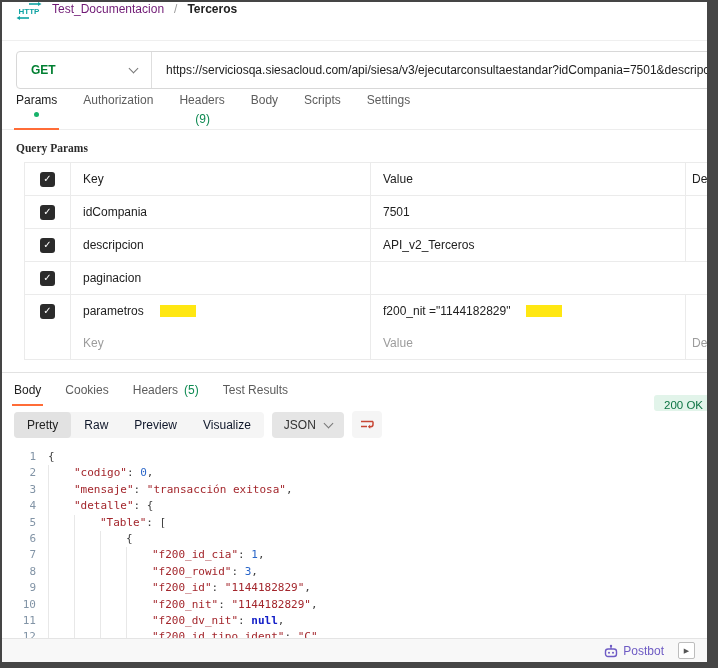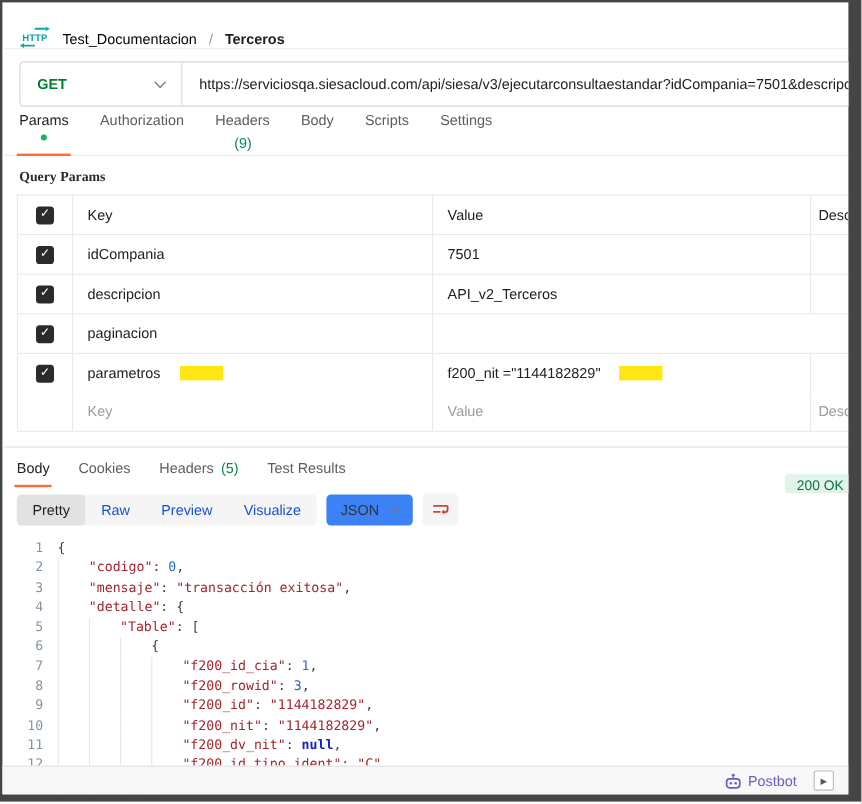--- a/index.html
+++ b/index.html
@@ -2,23 +2,23 @@
 <html style="--accent-orange: #ff6c37; --method-green: #007f31; --count-green: #0e8a52; --dot-green: #17b26a; --status-text: #0c7443; --status-bg: #e2f4ea; --highlight-yellow: #ffe712; --http-icon-teal: #0fa3a3; --postbot-purple: #6e5bc4; --wrap-icon: #c74634; --code-key: #a3262c; --code-string: #a3262c; --code-number: #2a66c9; --code-null: #1520c8;"><head>
 <meta charset="utf-8">
 <style>
   html,body{margin:0;padding:0;width:718px;height:670px;overflow:hidden;background:#fff;
     font-family:"Liberation Sans",sans-serif;}
   .frame{width:718px;height:670px;box-sizing:border-box;background:#454545;
     padding:2px 11px 6px 2px;border-bottom:2px solid #fff;}
   .window{width:705px;height:660px;background:#fff;position:relative;overflow:hidden;}
 
   
-  .hdr{height:38px;display:flex;align-items:flex-end;gap:10px;padding:0 14px;
+  .hdr{height:38px;display:flex;align-items:flex-start;gap:10px;padding:0 14px;
     border-bottom:1px solid #efefef;}
-  .bc-col{font-size:12px;color:#000000;}
+  .bc-col{font-size:12px;color:#701a75;}
   .bc-sep{font-size:12px;color:#9a9a9a;}
   .bc-req{font-size:12px;color:#212121;font-weight:700;}
 
   
   .urlrow{margin:10px -8px 0 14px;height:36px;border:1px solid #d8d8d8;border-radius:4px;
     display:flex;align-items:center;overflow:hidden;background:#fff;}
   .method{width:106px;flex:none;display:flex;align-items:center;justify-content:space-between;
     padding:0 14px;height:100%;cursor:default;}
   .method-label{font-size:12px;font-weight:700;color:var(--method-green);}
   .vdiv{width:1px;height:100%;background:#dedede;flex:none;}
@@ -30,21 +30,21 @@
   .rtab{display:flex;align-items:center;gap:5px;font-size:12px;color:#5c5c5c;position:relative;flex-direction:column;}
   .rtab.active{color:#212121;}
   .rtab.active::after{content:'';position:absolute;left:-2px;right:-2px;bottom:-1px;height:2px;
     background:var(--accent-orange);}
   .dot{width:5px;height:5px;border-radius:50%;background:var(--dot-green);}
   .count{color:var(--count-green);margin-left:1px;}
 
   .qp-title{margin:12px 0 8px 14px;font-size:11.5px;font-weight:700;color:#2b2b2b;font-family:Liberation Serif, serif;}
 
   
-  .qp-table{margin-left:12px;border:1px solid #ebebeb;border-right:none;font-size:12px;color:#212121;}
+  .qp-table{margin-left:22px;border:1px solid #ebebeb;border-right:none;font-size:12px;color:#212121;}
   .qp-row{display:flex;border-bottom:1px solid #ebebeb;height:32px;}
   .qp-row:last-child{border-bottom:none;}
   .qp-table{border-bottom:1px solid #ebebeb;}
   .qc{height:100%;display:flex;align-items:center;border-right:1px solid #ebebeb;box-sizing:border-box;overflow:hidden;white-space:nowrap;}
   .c-check{width:46px;flex:none;justify-content:center;}
   .c-key{width:300px;flex:none;padding-left:12px;}
   .c-val{width:315px;flex:none;padding-left:12px;}
   .c-desc{flex:1;border-right:none;padding-left:6px;min-width:20px;}
   .placeholder span{color:#9c9c9c;}
   .checkbox{width:15px;height:15px;background:#2b2b2b;border-radius:3px;position:relative;
@@ -59,23 +59,23 @@
   .res-head{position:relative;display:flex;align-items:stretch;gap:24px;padding-left:12px;height:33px;}
   .res-tab{display:flex;align-items:center;gap:5px;font-size:12px;color:#5c5c5c;position:relative;}
   .res-tab.active{color:#212121;}
   .res-tab.active::after{content:'';position:absolute;left:-2px;right:-2px;bottom:0;height:2px;
     background:var(--accent-orange);}
   .status-badge{position:absolute;right:-12px;top:22px;background:var(--status-bg);
     color:var(--status-text);font-size:11.5px;padding:4px 16px 0 10px;border-radius:3px;white-space:nowrap;}
 
   .res-toolbar{display:flex;align-items:center;gap:8px;padding:5px 0 8px 12px;}
   .seg{display:flex;background:#f5f5f5;border-radius:4px;}
-  .seg-item{padding:6px 13px;font-size:12px;color:#1d4ed8;border-radius:4px;cursor:default;}
+  .seg-item{padding:6px 13px;font-size:12px;color:#0f172a;border-radius:4px;cursor:default;}
   .seg-item.active{background:#e2e2e2;color:#212121;}
-  .json-pill{display:flex;align-items:center;gap:9px;background:#3b82f6;border-radius:4px;
+  .json-pill{display:flex;align-items:center;gap:9px;background:#e5e5e5;border-radius:4px;
     padding:6px 12px;font-size:12px;color:#333;}
   .wrap-btn{background:#f5f5f5;border-radius:4px;width:30px;height:27px;display:flex;
     align-items:center;justify-content:center;}
   .chev{width:6px;height:6px;border-right:1.4px solid #777;border-bottom:1.4px solid #777;
     transform:rotate(45deg);display:inline-block;margin-top:-3px;}
 
   
   .code{font-family:"DejaVu Sans Mono",monospace;font-size:11px;padding-top:3px;}
   .code-line{display:flex;height:16.4px;line-height:16.4px;}
   .ln{flex:none;width:34px;text-align:right;color:#8294a6;}

